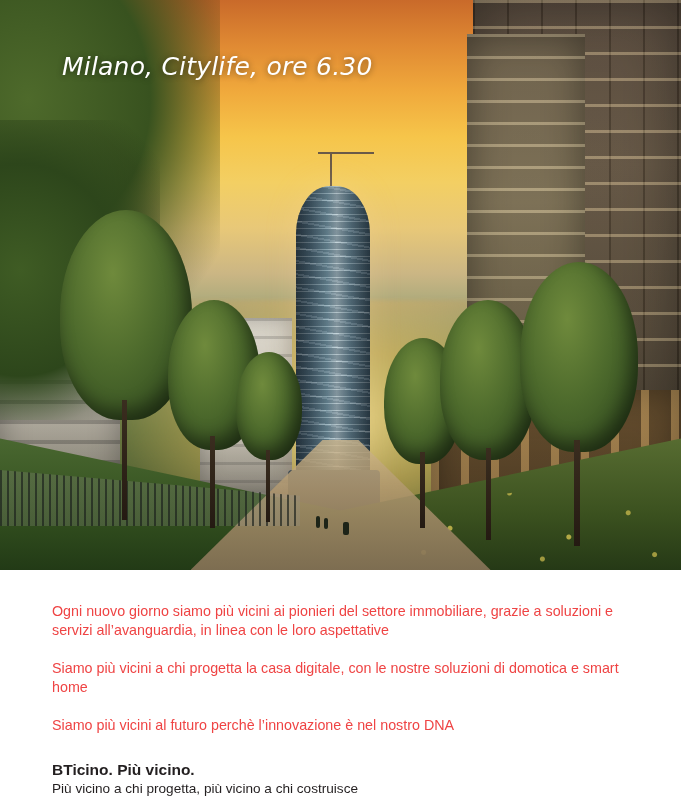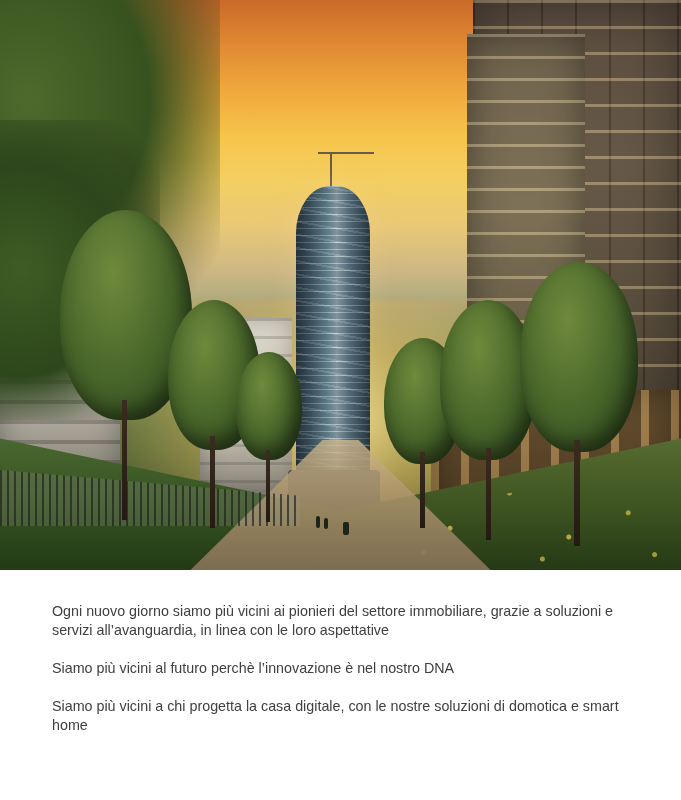--- a/index.html
+++ b/index.html
@@ -351,21 +351,21 @@
     background: #ffffff;
     padding: 0;
   }
   .content-inner {
     padding: 32px 46px 0 52px;
   }
   .para {
     font-family: "Liberation Sans", sans-serif;
     font-size: 14.3px;
     line-height: 19px;
-    color: #404040;
+    color: #ef4444;
     margin: 0 0 19px 0;
     max-width: 590px;
   }
   .signoff {
     margin-top: 26px;
   }
   .signoff-title {
     font-family: "Liberation Sans", sans-serif;
     font-size: 15.5px;
     font-weight: bold;
@@ -425,25 +425,30 @@
     <div class="trunk" style="left:486px; top:448px; height:92px;"></div>
 
     <div class="tree" style="left:520px; top:262px; width:118px; height:190px;"></div>
     <div class="trunk" style="left:574px; top:440px; height:106px; width:6px;"></div>
 
     <div class="person" style="left:316px; top:516px; width:4px; height:12px;"></div>
     <div class="person" style="left:324px; top:518px; width:4px; height:11px;"></div>
     <div class="person" style="left:343px; top:522px; width:6px; height:13px;"></div>
 
     <div class="headline">
+      <p class="line1">Milano, Citylife, ore 6.30</p>
     </div>
   </div>
 
   <div class="content">
     <div class="content-inner">
       <p class="para">Ogni nuovo giorno siamo più vicini ai pionieri del settore immobiliare, grazie a soluzioni e servizi all’avanguardia, in linea con le loro aspettative</p>
+      <p class="para">Siamo più vicini a chi progetta la casa digitale, con le nostre soluzioni di domotica e smart home</p>
       <p class="para">Siamo più vicini al futuro perchè l’innovazione è nel nostro DNA</p>
-      <p class="para">Siamo più vicini a chi progetta la casa digitale, con le nostre soluzioni di domotica e smart home</p>
-
+
+      <div class="signoff">
+        <p class="signoff-title">BTicino. Più vicino.</p>
+        <p class="signoff-sub">Più vicino a chi progetta, più vicino a chi costruisce</p>
+      </div>
     </div>
   </div>
 
 </div>
 
 </body></html>

